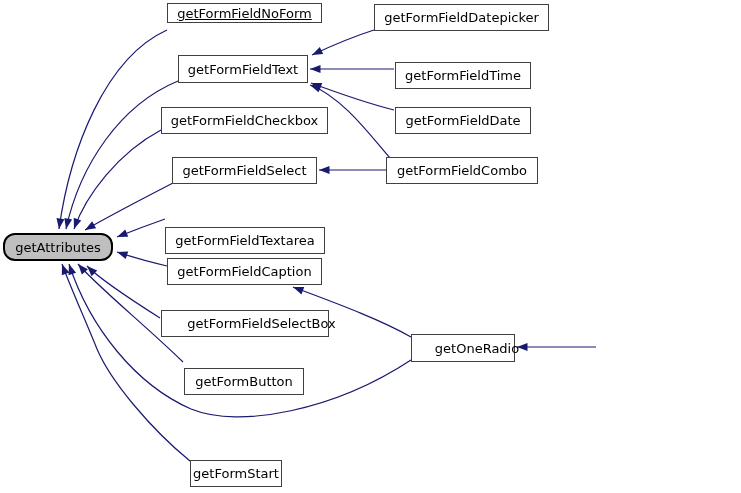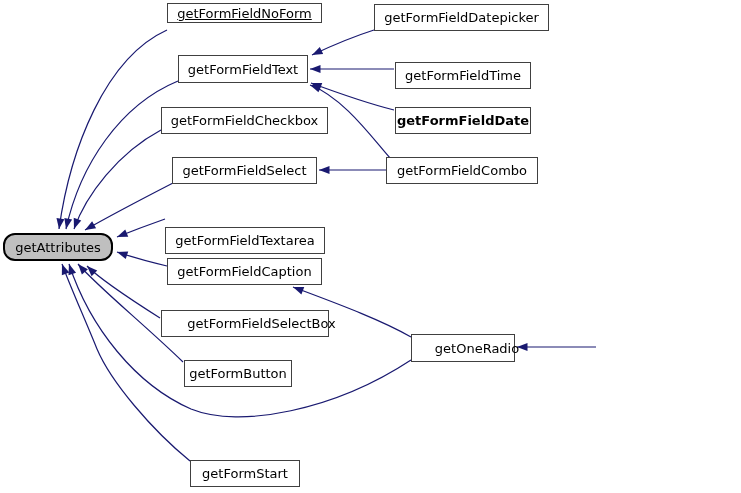--- a/index.html
+++ b/index.html
@@ -81,28 +81,28 @@
   <div class="node" style="left:161px;top:107px;width:167px;height:27px;">getFormFieldCheckbox</div>
 
   <div class="node" style="left:172px;top:157px;width:145px;height:27px;">getFormFieldSelect</div>
 
   <div class="node" style="left:165px;top:208px;width:160px;height:27px;margin-top:19px;">getFormFieldTextarea</div>
 
   <div class="node" style="left:167px;top:258px;width:155px;height:27px;">getFormFieldCaption</div>
 
   <div class="node" style="left:161px;top:310px;width:168px;height:27px;padding-left:33px;">getFormFieldSelectBox</div>
 
-  <div class="node" style="left:184px;top:360px;width:108px;height:27px;">getFormButton</div>
+  <div class="node" style="left:184px;top:368px;width:120px;height:27px;">getFormButton</div>
 
-  <div class="node" style="left:190px;top:460px;width:110px;height:27px;">getFormStart</div>
+  <div class="node" style="left:190px;top:460px;width:92px;height:27px;">getFormStart</div>
 
   <div class="node" style="left:374px;top:4px;width:175px;height:27px;">getFormFieldDatepicker</div>
 
   <div class="node" style="left:395px;top:56px;width:136px;height:27px;margin-top:6px;">getFormFieldTime</div>
 
-  <div class="node" style="left:395px;top:107px;width:136px;height:27px;font-weight:bold;">getFormFieldDate</div>
+  <div class="node" style="left:395px;top:107px;width:136px;height:27px;">getFormFieldDate</div>
 
   <div class="node" style="left:386px;top:157px;width:152px;height:27px;">getFormFieldCombo</div>
 
   <div class="node" style="left:411px;top:334px;width:104px;height:28px;padding-left:28px;">getOneRadio</div>
 
 
 </div>
 
 </body></html>

